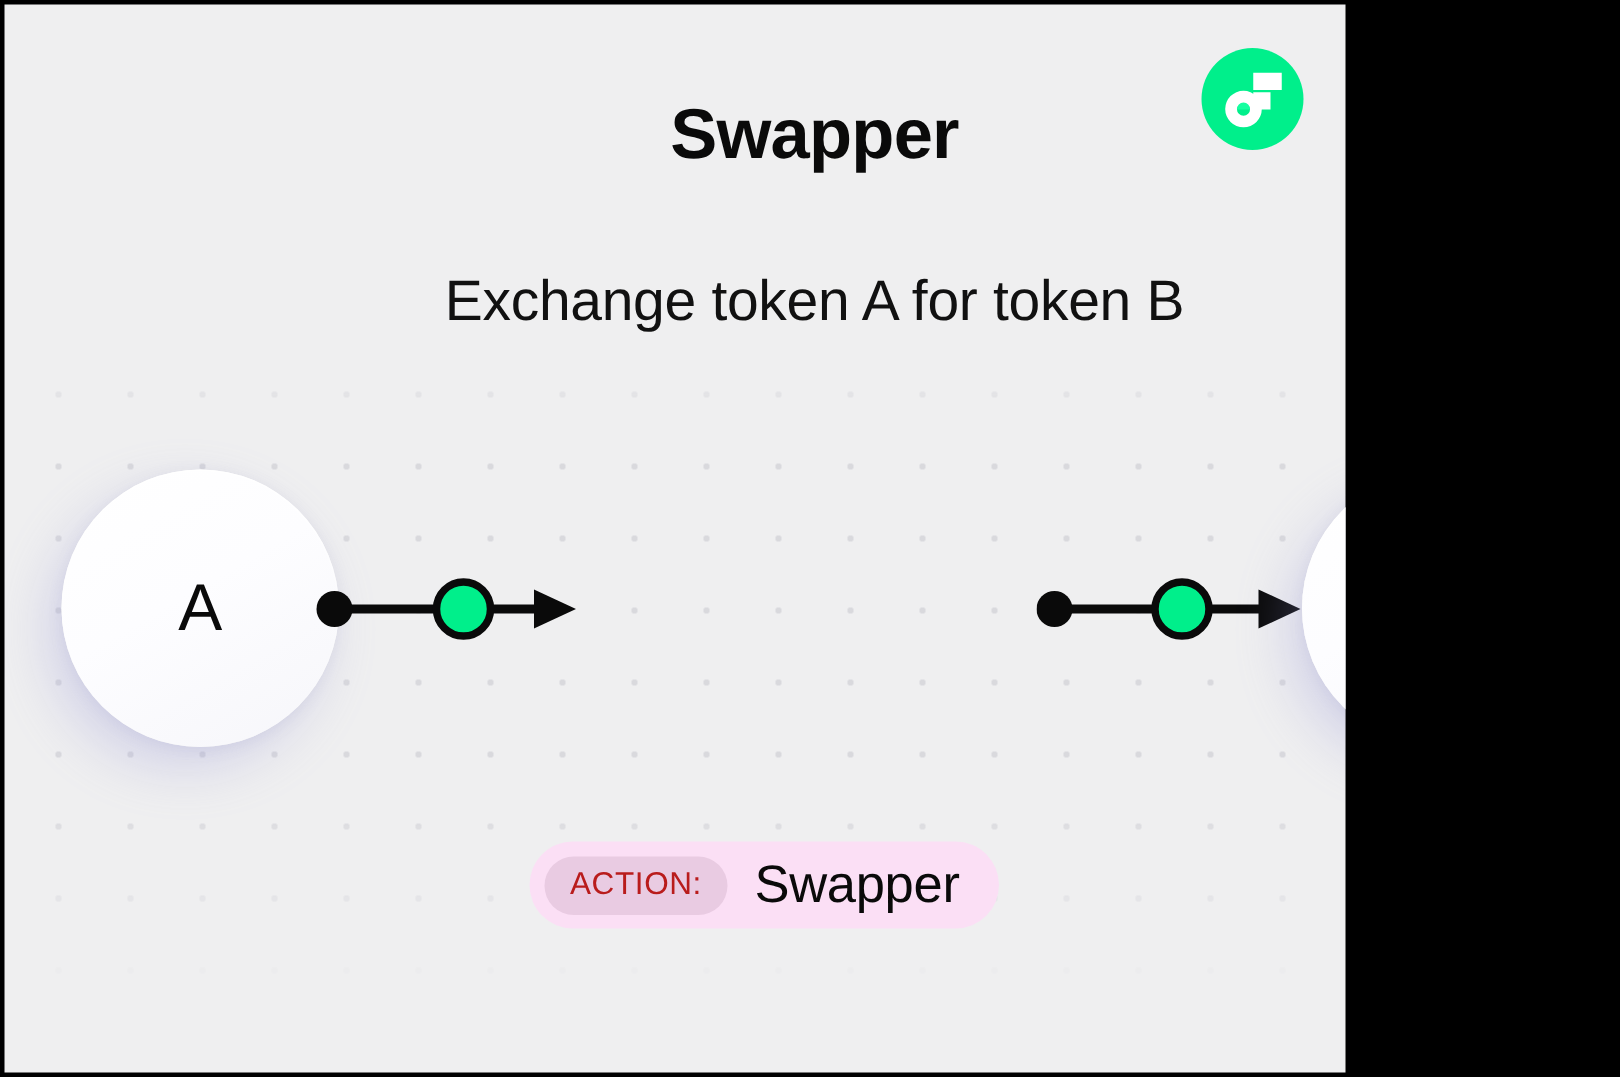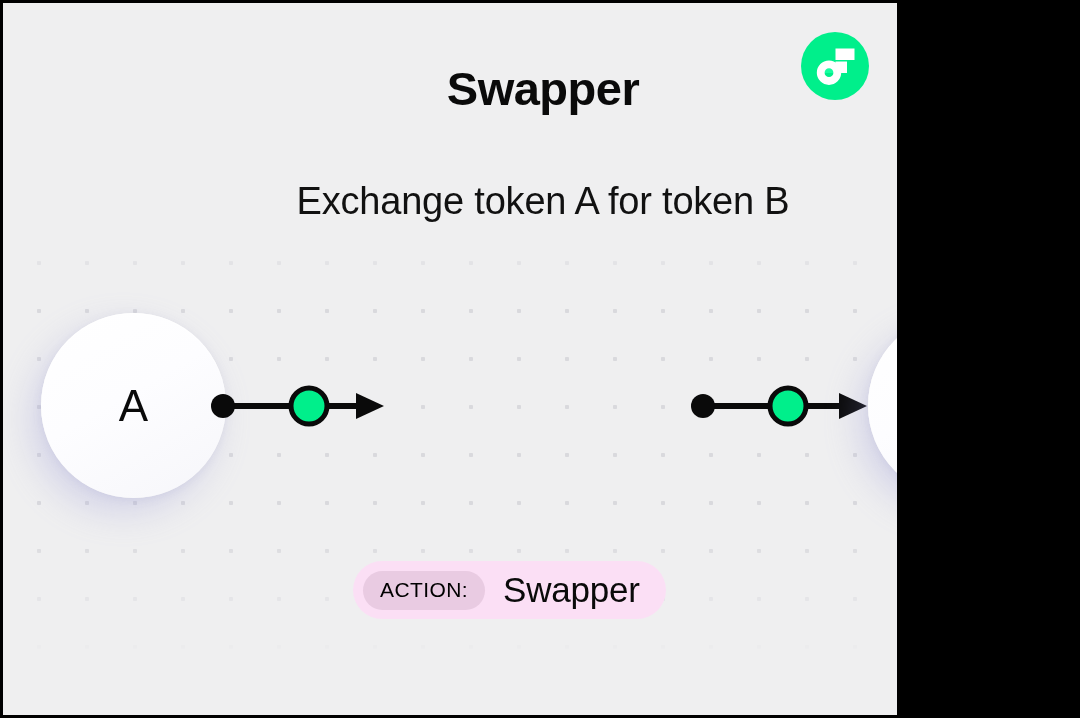--- a/index.html
+++ b/index.html
@@ -131,21 +131,21 @@
     display: flex;
     align-items: center;
     padding: 0 26px 0 10px;
   }
   .action-chip {
     background: #e9cbe2;
     border-radius: 20px;
     padding: 7px 17px 8px 17px;
     font-size: 21px;
     font-weight: 400;
-    color: #000000;
+    color: #b91c1c;
     letter-spacing: 0.4px;
     margin-right: 18px;
   }
   .action-value {
     font-size: 35px;
     color: #0a0a0a;
     letter-spacing: -0.2px;
   }
 </style>
 </head>

